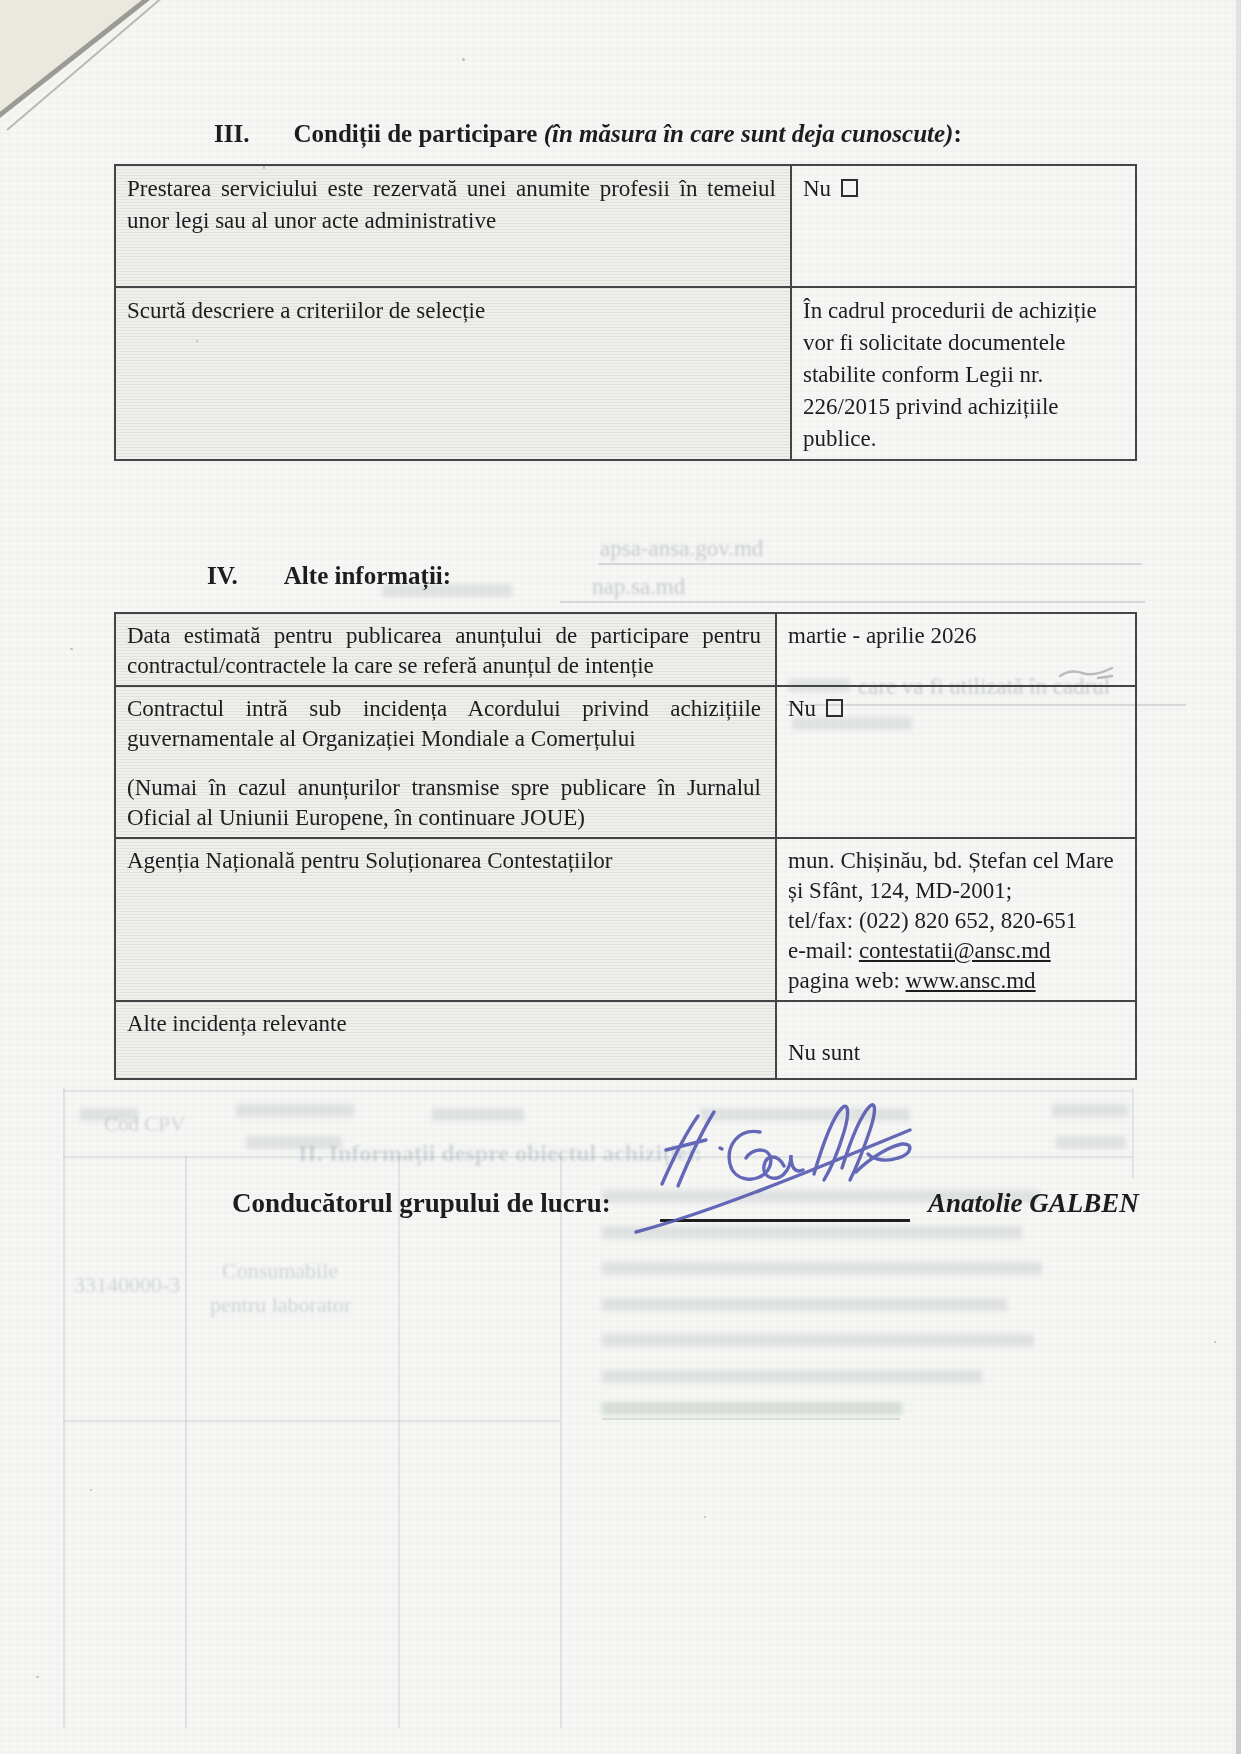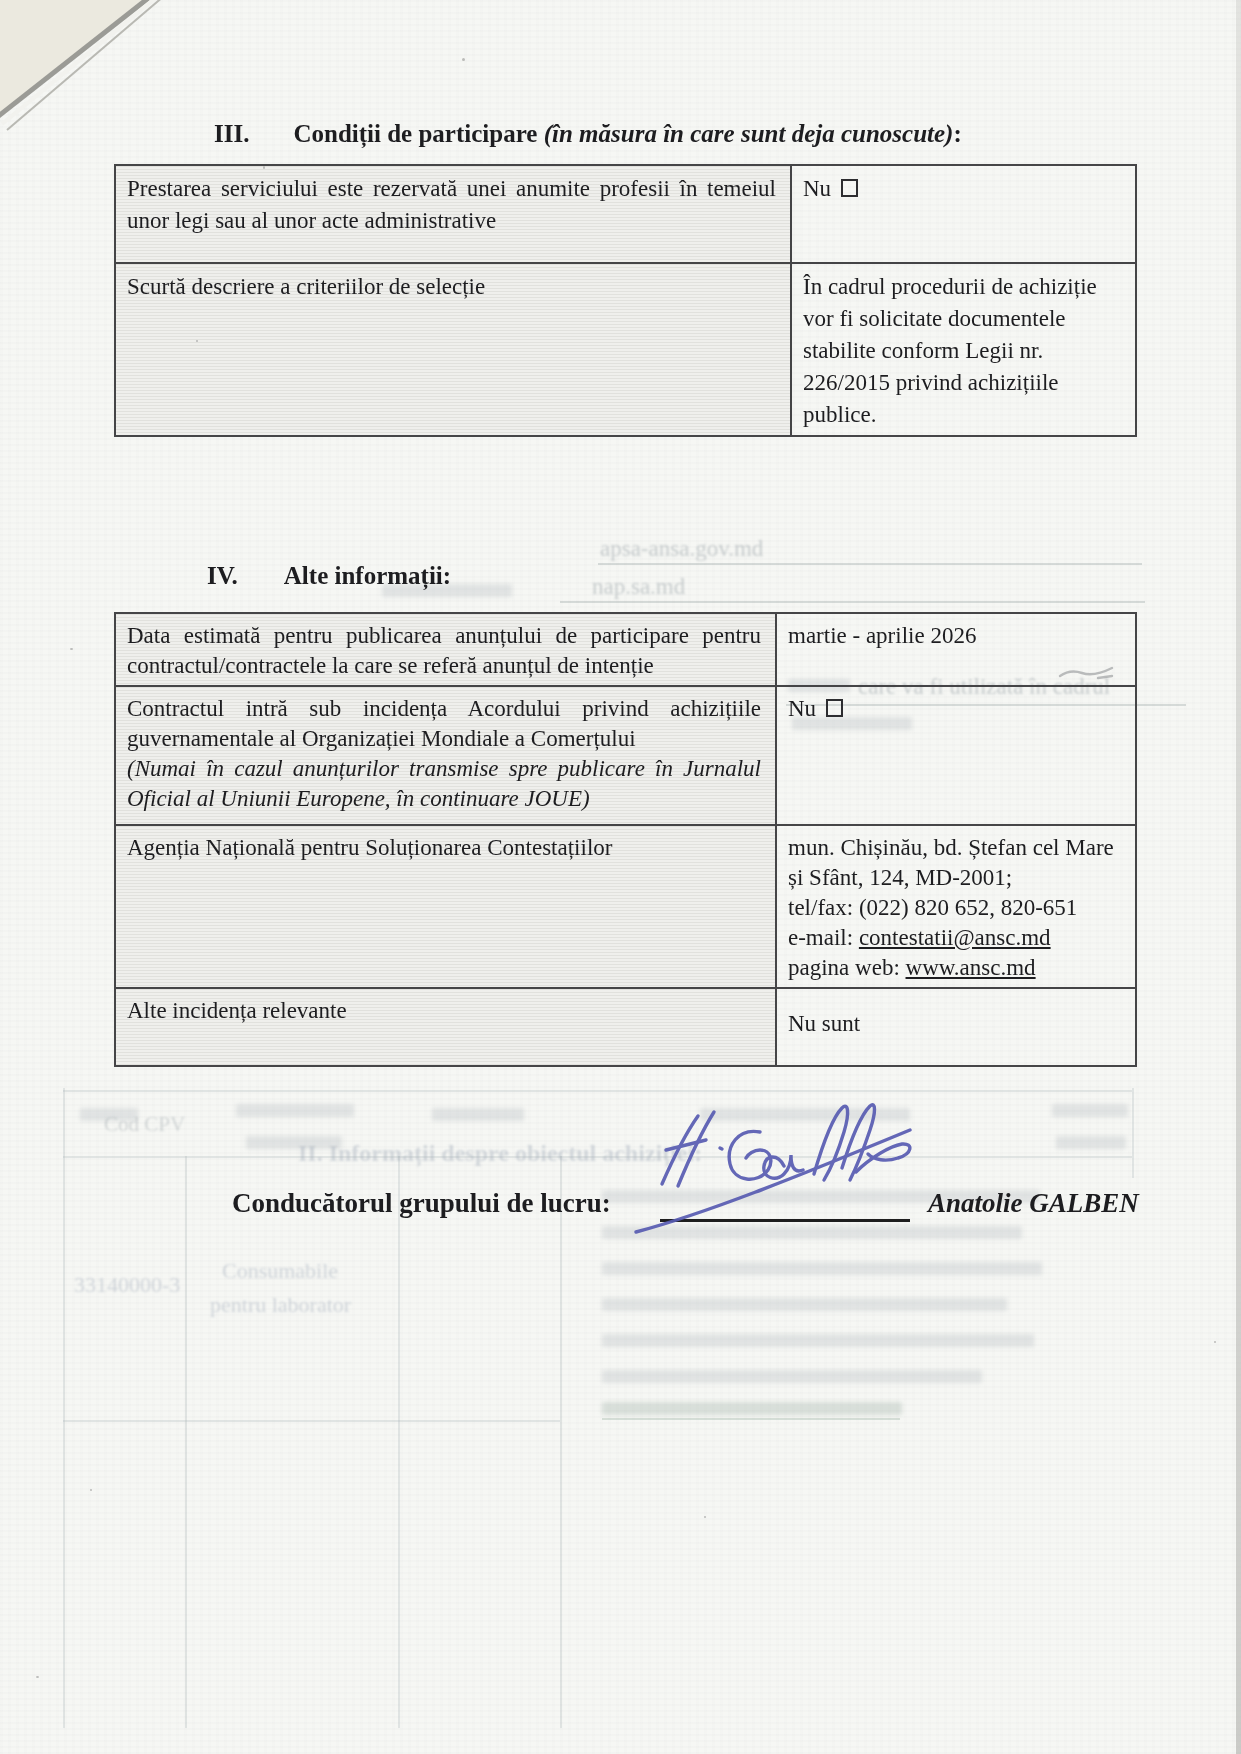--- a/index.html
+++ b/index.html
@@ -21,22 +21,22 @@
   .doc-table td{
     border:2px solid #454547; vertical-align:top;
     padding:7px 14px 4px 11px; font-size:23px; line-height:32px;
   }
   .t2 td{line-height:30px;}
   td.shaded{
     background:#e9e9e5;
     background-image:repeating-linear-gradient(180deg, rgba(0,0,0,.035) 0 1px, rgba(255,255,255,.25) 1px 3px);
   }
   td.just{text-align:justify;}
-  td.vbot{vertical-align:bottom; padding-bottom:26px;}
-  .note-it{font-style:italic;}
+  td.vbot{vertical-align:bottom; padding-bottom:10px;}
+  .note-it{margin-top:19px;}
   .cb{display:inline-block; width:13px; height:14px; border:2px solid #2d2d30; margin-left:10px; vertical-align:-1px; background:transparent;}
   .link{text-decoration:underline;}
   
   .sig-label{font-size:27px; font-weight:bold; white-space:nowrap;}
   .sig-line{background:#1e1e1e; height:3px;}
   
   .corner{top:0; left:0;}
   
   .bt{position:absolute; color:#9aa3a8; opacity:.5; filter:blur(1.1px); font-size:23px; white-space:nowrap; pointer-events:none;}
   .bt.bold{font-weight:bold; color:#b4bcc6; opacity:.55;}
@@ -103,21 +103,21 @@
   <div class="abs sec-head" style="left:214px; top:120px;">
     <span class="num">III.</span><span>Condiții de participare </span><span class="note">(în măsura în care sunt deja cunoscute)</span><span>:</span>
   </div>
 
   <table class="doc-table" style="left:114px; top:164px; width:1021px;">
     <colgroup>
         <col style="width:676px">
         <col style="width:345px">
       </colgroup>
     <tbody>
-    <tr style="height:98px;">
+    <tr style="height:122px;">
       <td class="shaded just">Prestarea serviciului este rezervată unei anumite profesii în temeiul unor legi sau al unor acte administrative</td>
       <td><span>Nu</span><span class="cb"></span></td>
     </tr>
     <tr style="height:166px;">
       <td class="shaded">Scurtă descriere a criteriilor de selecție</td>
       <td>În cadrul procedurii de achiziție vor fi solicitate documentele stabilite conform Legii nr. 226/2015 privind achizițiile publice.</td>
     </tr>
   </tbody>
     </table>
 

